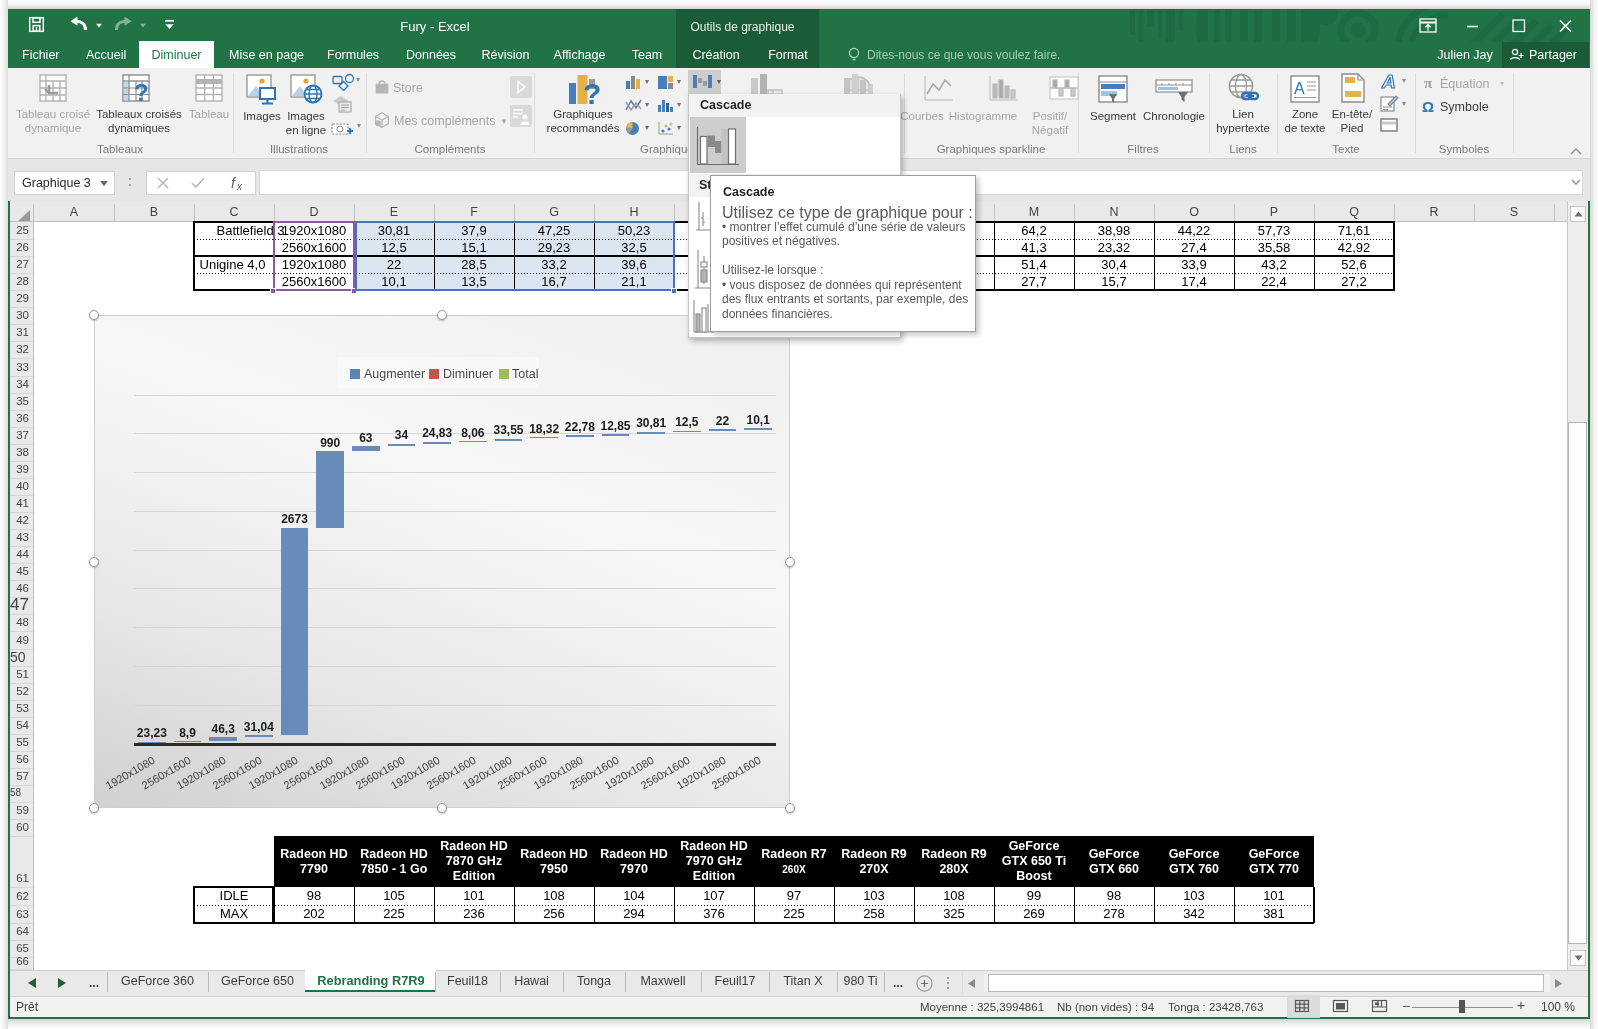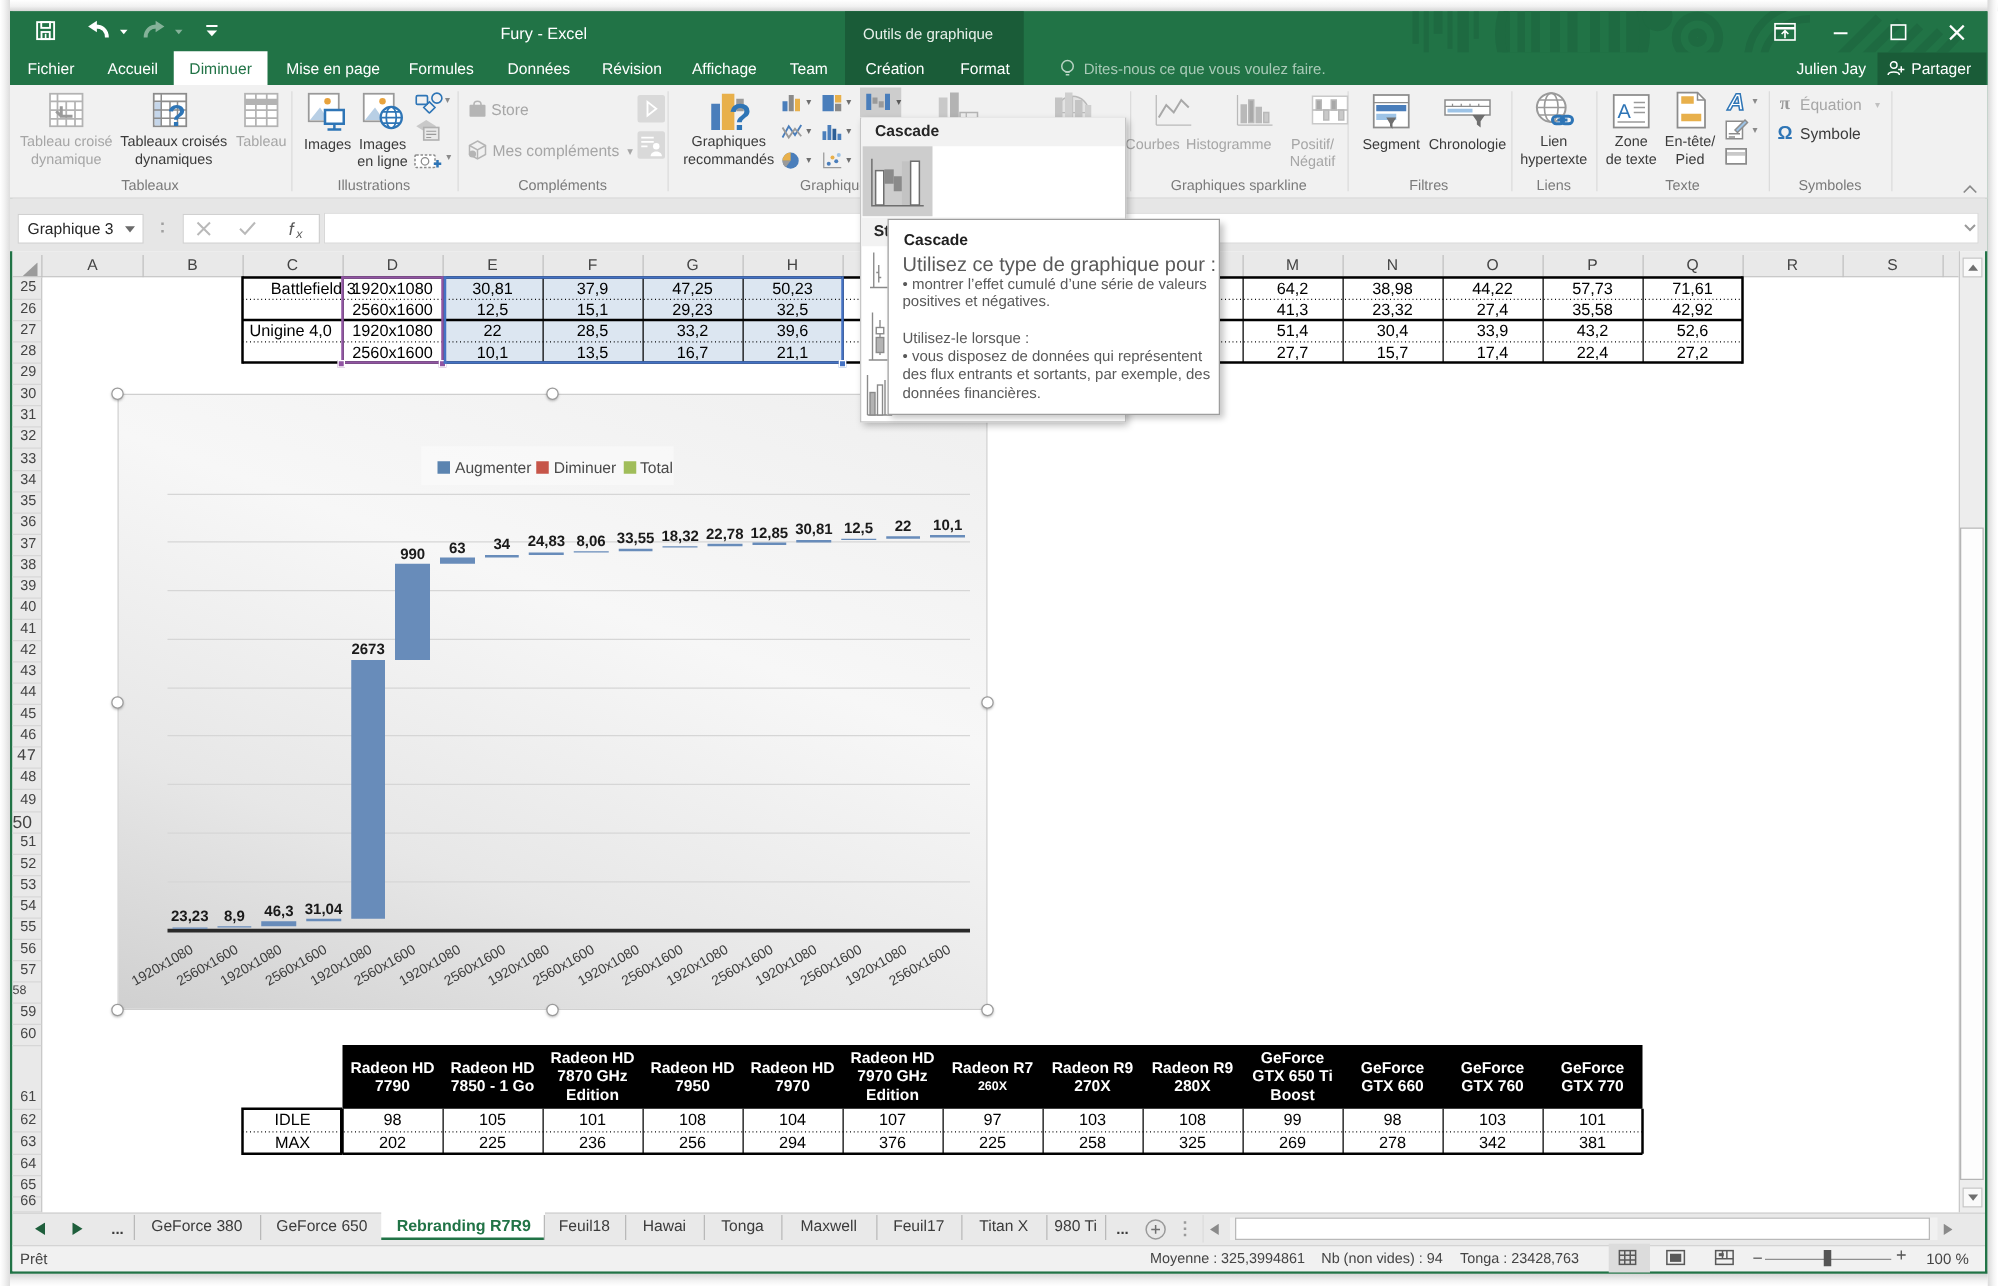--- a/index.html
+++ b/index.html
@@ -452,21 +452,21 @@
 <div style="position:absolute;left:10px;top:513.08px;width:19px;height:14px;font-size:11.5px;color:#444;text-align:right;font-weight:normal;line-height:14px;white-space:nowrap;">42</div>
 <div style="position:absolute;left:10px;top:529.08px;width:23px;height:1px;background:#d7d7d7;"></div>
 <div style="position:absolute;left:10px;top:530.14px;width:19px;height:14px;font-size:11.5px;color:#444;text-align:right;font-weight:normal;line-height:14px;white-space:nowrap;">43</div>
 <div style="position:absolute;left:10px;top:546.14px;width:23px;height:1px;background:#d7d7d7;"></div>
 <div style="position:absolute;left:10px;top:547.2px;width:19px;height:14px;font-size:11.5px;color:#444;text-align:right;font-weight:normal;line-height:14px;white-space:nowrap;">44</div>
 <div style="position:absolute;left:10px;top:563.2px;width:23px;height:1px;background:#d7d7d7;"></div>
 <div style="position:absolute;left:10px;top:564.26px;width:19px;height:14px;font-size:11.5px;color:#444;text-align:right;font-weight:normal;line-height:14px;white-space:nowrap;">45</div>
 <div style="position:absolute;left:10px;top:580.26px;width:23px;height:1px;background:#d7d7d7;"></div>
 <div style="position:absolute;left:10px;top:581.32px;width:19px;height:14px;font-size:11.5px;color:#444;text-align:right;font-weight:normal;line-height:14px;white-space:nowrap;">46</div>
 <div style="position:absolute;left:10px;top:597.32px;width:23px;height:1px;background:#d7d7d7;"></div>
-<div style="position:absolute;left:10px;top:598.38px;width:19px;height:14px;font-size:13px;color:#444;text-align:right;font-weight:normal;line-height:14px;white-space:nowrap;font-family:Liberation Mono, monospace;">47</div>
+<div style="position:absolute;left:10px;top:598.38px;width:19px;height:14px;font-size:17px;color:#444;text-align:right;font-weight:normal;line-height:14px;white-space:nowrap;">47</div>
 <div style="position:absolute;left:10px;top:614.38px;width:23px;height:1px;background:#d7d7d7;"></div>
 <div style="position:absolute;left:10px;top:615.44px;width:19px;height:14px;font-size:11.5px;color:#444;text-align:right;font-weight:normal;line-height:14px;white-space:nowrap;">48</div>
 <div style="position:absolute;left:10px;top:631.44px;width:23px;height:1px;background:#d7d7d7;"></div>
 <div style="position:absolute;left:10px;top:632.5px;width:19px;height:14px;font-size:11.5px;color:#444;text-align:right;font-weight:normal;line-height:14px;white-space:nowrap;">49</div>
 <div style="position:absolute;left:10px;top:648.5px;width:23px;height:1px;background:#d7d7d7;"></div>
 <div style="position:absolute;left:10px;top:649.56px;width:19px;height:14px;font-size:14px;color:#444;text-align:left;font-weight:normal;line-height:14px;white-space:nowrap;">50</div>
 <div style="position:absolute;left:10px;top:665.56px;width:23px;height:1px;background:#d7d7d7;"></div>
 <div style="position:absolute;left:10px;top:666.62px;width:19px;height:14px;font-size:11.5px;color:#444;text-align:right;font-weight:normal;line-height:14px;white-space:nowrap;">51</div>
 <div style="position:absolute;left:10px;top:682.62px;width:23px;height:1px;background:#d7d7d7;"></div>
 <div style="position:absolute;left:10px;top:683.68px;width:19px;height:14px;font-size:11.5px;color:#444;text-align:right;font-weight:normal;line-height:14px;white-space:nowrap;">52</div>
@@ -740,21 +740,21 @@
 <svg style="position:absolute;left:1574px;top:955px" width="9" height="6" viewBox="0 0 9 6" fill="#6f6f6f">
       <path d="M0.5 0.5 L8.5 0.5 L4.5 5.5 Z"></path>
     </svg>
 <div style="position:absolute;left:10px;top:970px;width:1578px;height:26px;background:#e9e9e9;border-top:1px solid #cfcfcf;"></div>
 <svg style="position:absolute;left:28px;top:978px" width="40" height="10" viewBox="0 0 40 10">
       <path d="M8 0 L8 10 L0 5 Z" fill="#1f5f3c"></path>
       <path d="M30 0 L30 10 L38 5 Z" fill="#1f5f3c"></path>
     </svg>
 <div style="position:absolute;left:84px;top:976px;width:20px;height:14px;font-size:12px;color:#3b3b3b;text-align:center;font-weight:normal;line-height:14px;white-space:nowrap;font-weight:bold;">...</div>
 <div style="position:absolute;left:107px;top:972px;width:1px;height:20px;background:#b9b9b9;"></div>
-<div style="position:absolute;left:107px;top:974px;width:101px;height:15px;font-size:12.5px;color:#3b3b3b;text-align:center;font-weight:normal;line-height:15px;white-space:nowrap;">GeForce 380</div>
+<div style="position:absolute;left:107px;top:974px;width:101px;height:15px;font-size:12.5px;color:#3b3b3b;text-align:center;font-weight:normal;line-height:15px;white-space:nowrap;">GeForce 360</div>
 <div style="position:absolute;left:208px;top:972px;width:1px;height:20px;background:#b9b9b9;"></div>
 <div style="position:absolute;left:208px;top:974px;width:99px;height:15px;font-size:12.5px;color:#3b3b3b;text-align:center;font-weight:normal;line-height:15px;white-space:nowrap;">GeForce 650</div>
 <div style="position:absolute;left:307px;top:972px;width:1px;height:20px;background:#b9b9b9;"></div>
 <div style="position:absolute;left:305px;top:968px;width:131px;height:24px;background:#fff;"></div>
 <div style="position:absolute;left:305px;top:989.5px;width:131px;height:2.5px;background:#217346;"></div>
 <div style="position:absolute;left:307px;top:973px;width:128px;height:15px;font-size:12.8px;color:#217346;text-align:center;font-weight:normal;line-height:15px;white-space:nowrap;font-weight:bold;">Rebranding R7R9</div>
 <div style="position:absolute;left:435px;top:972px;width:1px;height:20px;background:#b9b9b9;"></div>
 <div style="position:absolute;left:435px;top:974px;width:65px;height:15px;font-size:12.5px;color:#3b3b3b;text-align:center;font-weight:normal;line-height:15px;white-space:nowrap;">Feuil18</div>
 <div style="position:absolute;left:500px;top:972px;width:1px;height:20px;background:#b9b9b9;"></div>
 <div style="position:absolute;left:500px;top:974px;width:63px;height:15px;font-size:12.5px;color:#3b3b3b;text-align:center;font-weight:normal;line-height:15px;white-space:nowrap;">Hawai</div>

